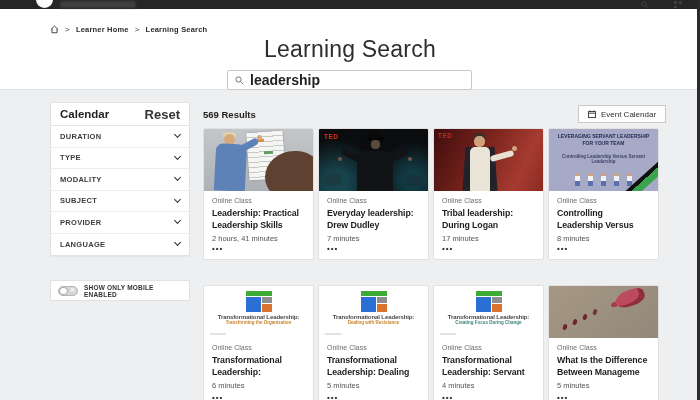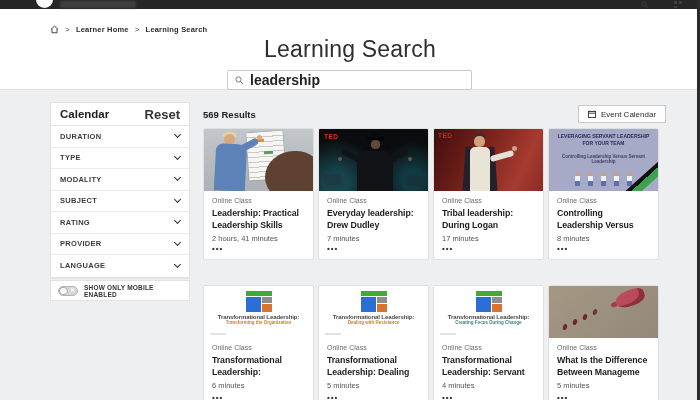--- a/index.html
+++ b/index.html
@@ -213,24 +213,20 @@
   </div>
   <div class="fsection">
     <span>MODALITY</span>
     <span class="chev"></span>
   </div>
   <div class="fsection">
     <span>SUBJECT</span>
     <span class="chev"></span>
   </div>
   <div class="fsection">
-    <span>RATING</span>
-    <span class="chev"></span>
-  </div>
-  <div class="fsection">
     <span>PROVIDER</span>
     <span class="chev"></span>
   </div>
   <div class="fsection">
     <span>LANGUAGE</span>
     <span class="chev"></span>
   </div>
 </div>
 
 <div class="toggle-card">

